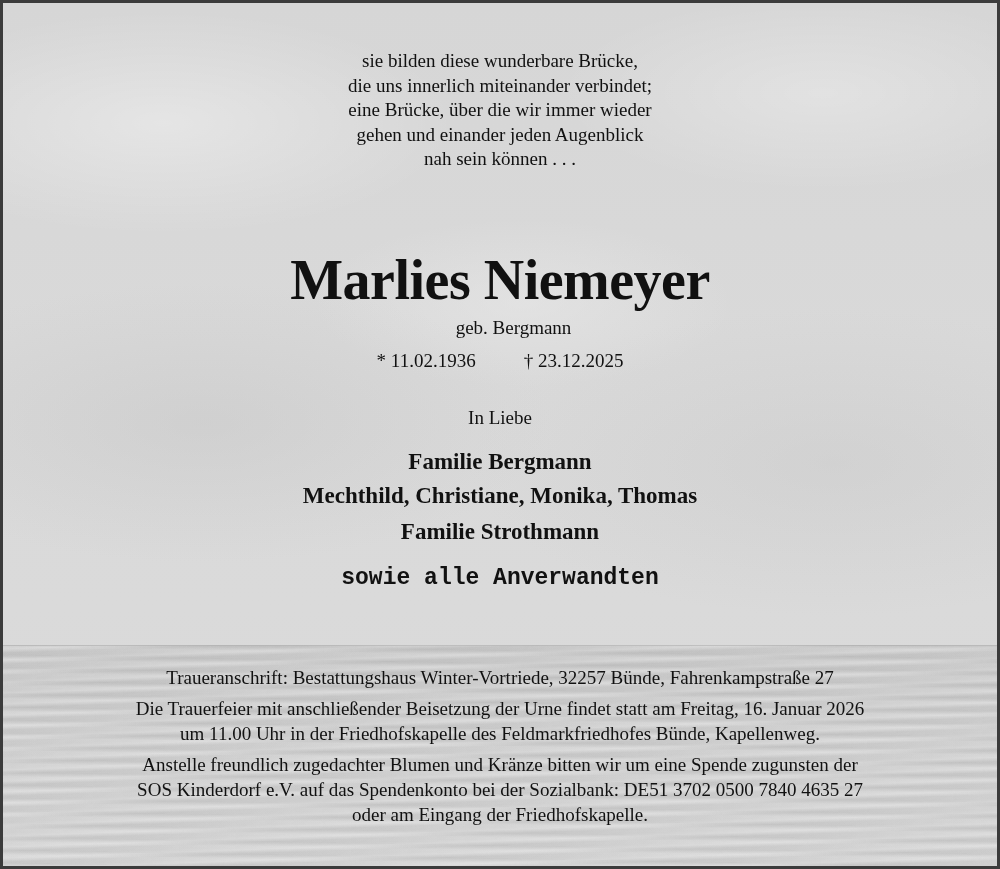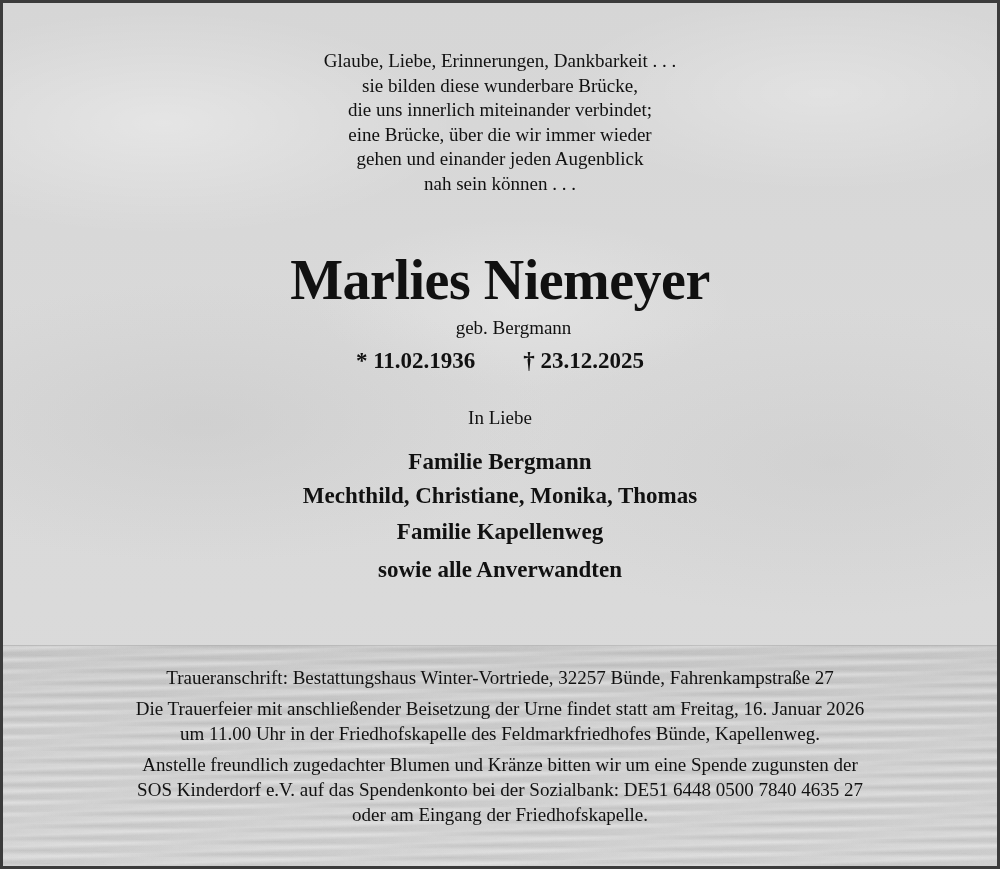--- a/index.html
+++ b/index.html
@@ -82,24 +82,23 @@
       top: 313px;
       font-size: 19px;
       line-height: 24px;
       margin-left: 27px;
     }
     .dates {
       position: absolute;
       left: 0;
       right: 0;
       top: 346px;
-      font-size: 23px;
+      font-size: 19px;
       line-height: 24px;
       white-space: nowrap;
-      font-weight: bold;
     }
     .dates .gap { display: inline-block; width: 48px; }
     .in-liebe {
       position: absolute;
       left: 0;
       right: 0;
       top: 403px;
       font-size: 19px;
       line-height: 24px;
     }
@@ -107,74 +106,73 @@
       position: absolute;
       left: 0;
       right: 0;
       top: 442px;
       font-weight: bold;
       font-size: 23px;
     }
     .mourners .line { white-space: nowrap; height: 34px; line-height: 34px; }
     .mourners .line.tight { height: 36px; }
     .mourners .small { font-size: 16px; }
-    .mourners .final { margin-top: 4px; }
+    .mourners .final { margin-top: 12px; font-family: Liberation Mono, monospace; }
     .info {
       position: absolute;
       left: 0;
       right: 0;
       top: 662px;
       font-size: 19px;
       line-height: 25px;
     }
     .info p { margin: 0 0 6px 0; white-space: nowrap; }
   </style>
 </head>
 <body>
 
 <div class="notice">
   <div class="sea"></div>
 
   <div class="content">
 
     <div class="poem">
-      <div>Glaube, Liebe, Erinnerungen, Dankbarkeit . . .</div>
       <div>sie bilden diese wunderbare Brücke,</div>
       <div>die uns innerlich miteinander verbindet;</div>
       <div>eine Brücke, über die wir immer wieder</div>
       <div>gehen und einander jeden Augenblick</div>
       <div>nah sein können . . .</div>
     </div>
 
     <div class="name">Marlies Niemeyer</div>
 
     <div class="maiden">geb. Bergmann</div>
 
     <div class="dates">
       <span>* 11.02.1936</span><span class="gap"></span><span>† 23.12.2025</span>
     </div>
 
     <div class="in-liebe">In Liebe</div>
 
     <div class="mourners">
       <div class="line">Familie Bergmann</div>
       <div class="line tight">Mechthild, Christiane, Monika, Thomas</div>
-      <div class="line">Familie Kapellenweg</div>
+      <div class="line">Familie Strothmann</div>
       <div class="line final">sowie alle Anverwandten</div>
     </div>
 
     <div class="info">
       <p>Traueranschrift: Bestattungshaus Winter-Vortriede, 32257 Bünde, Fahrenkampstraße 27</p>
       <p>
         </p>
         <div>Die Trauerfeier mit anschließender Beisetzung der Urne findet statt am Freitag, 16. Januar 2026</div>
         <div>um 11.00 Uhr in der Friedhofskapelle des Feldmarkfriedhofes Bünde, Kapellenweg.</div>
       <p></p>
       <p>
         </p>
         <div>Anstelle freundlich zugedachter Blumen und Kränze bitten wir um eine Spende zugunsten der</div>
-        <div>SOS Kinderdorf e.V. auf das Spendenkonto bei der Sozialbank: DE51 6448 0500 7840 4635 27</div>
+        <div>SOS Kinderdorf e.V. auf das Spendenkonto bei der Sozialbank: DE51 3702 0500 7840 4635 27</div>
         <div>oder am Eingang der Friedhofskapelle.</div>
       <p></p>
     </div>
 
   </div>
 </div>
 
 </body></html>

